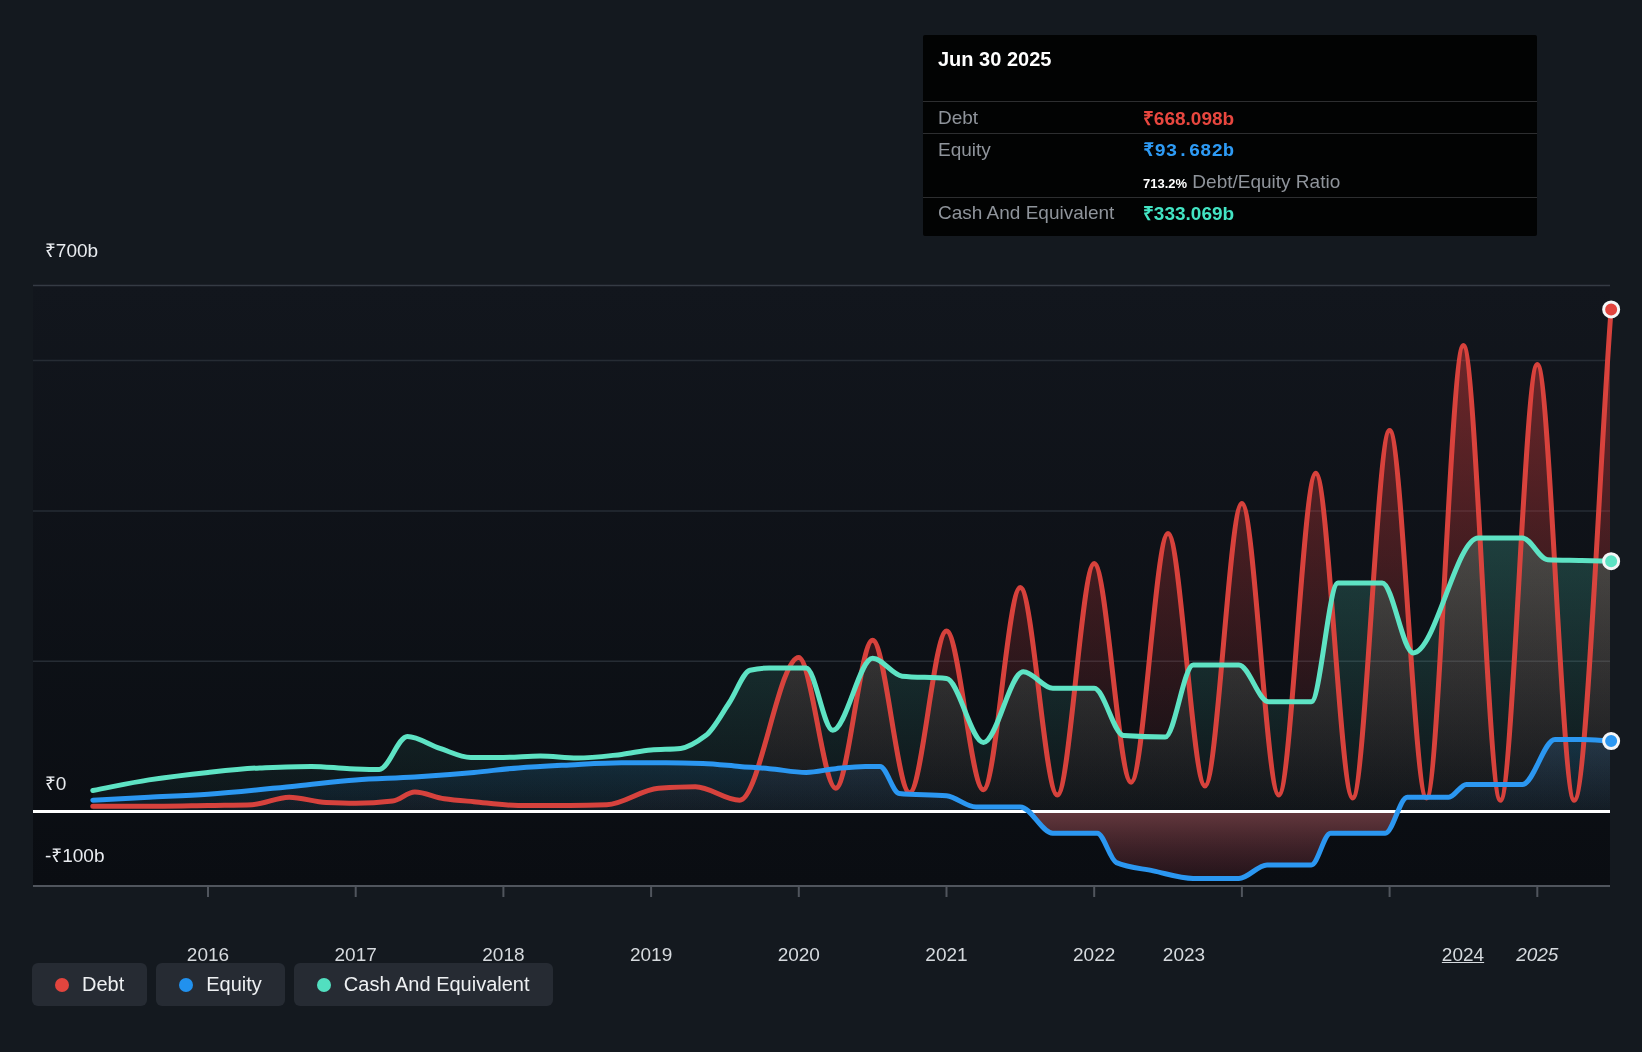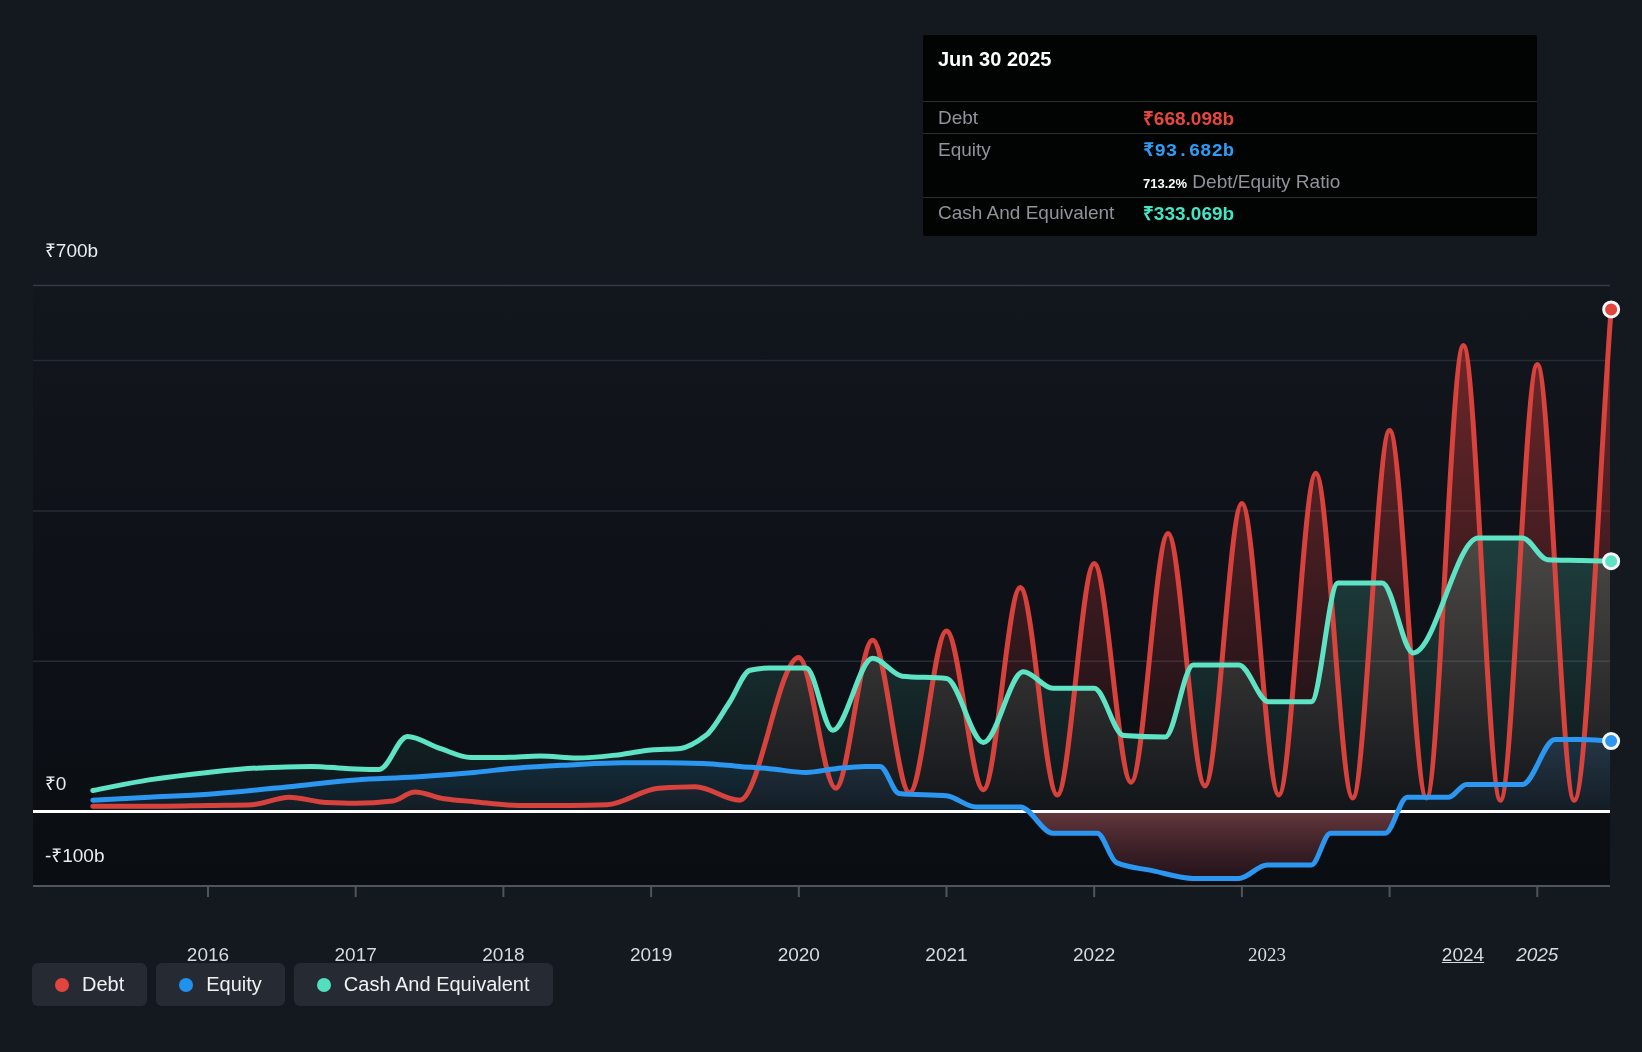--- a/index.html
+++ b/index.html
@@ -96,21 +96,21 @@
   <div class="ylabel" style="left:45px;top:845px;">-₹100b</div>
 
   <div class="xlabels" id="xlabels">
       <span style="left: 208px;">2016</span>
       <span style="left: 355.7px;">2017</span>
       <span style="left: 503.4px;">2018</span>
       <span style="left: 651.1px;">2019</span>
       <span style="left: 798.8px;">2020</span>
       <span style="left: 946.5px;">2021</span>
       <span style="left: 1094.2px;">2022</span>
-      <span style="left: 1267px; font-family: Liberation Serif, serif;">2023</span>
+      <span style="left: 1184px;">2023</span>
       <span style="left: 1463px; text-decoration: underline;">2024</span>
       <span style="left: 1537.3px; font-style: italic;">2025</span>
     </div>
 
   <div class="tooltip">
     <div class="tt-title">Jun 30 2025</div>
     <div class="tt-row sep">
       <span class="tt-label">Debt</span>
       <span class="tt-value" id="tt-val-0" style="color: rgb(232, 71, 63);">₹668.098b</span>
     </div>

